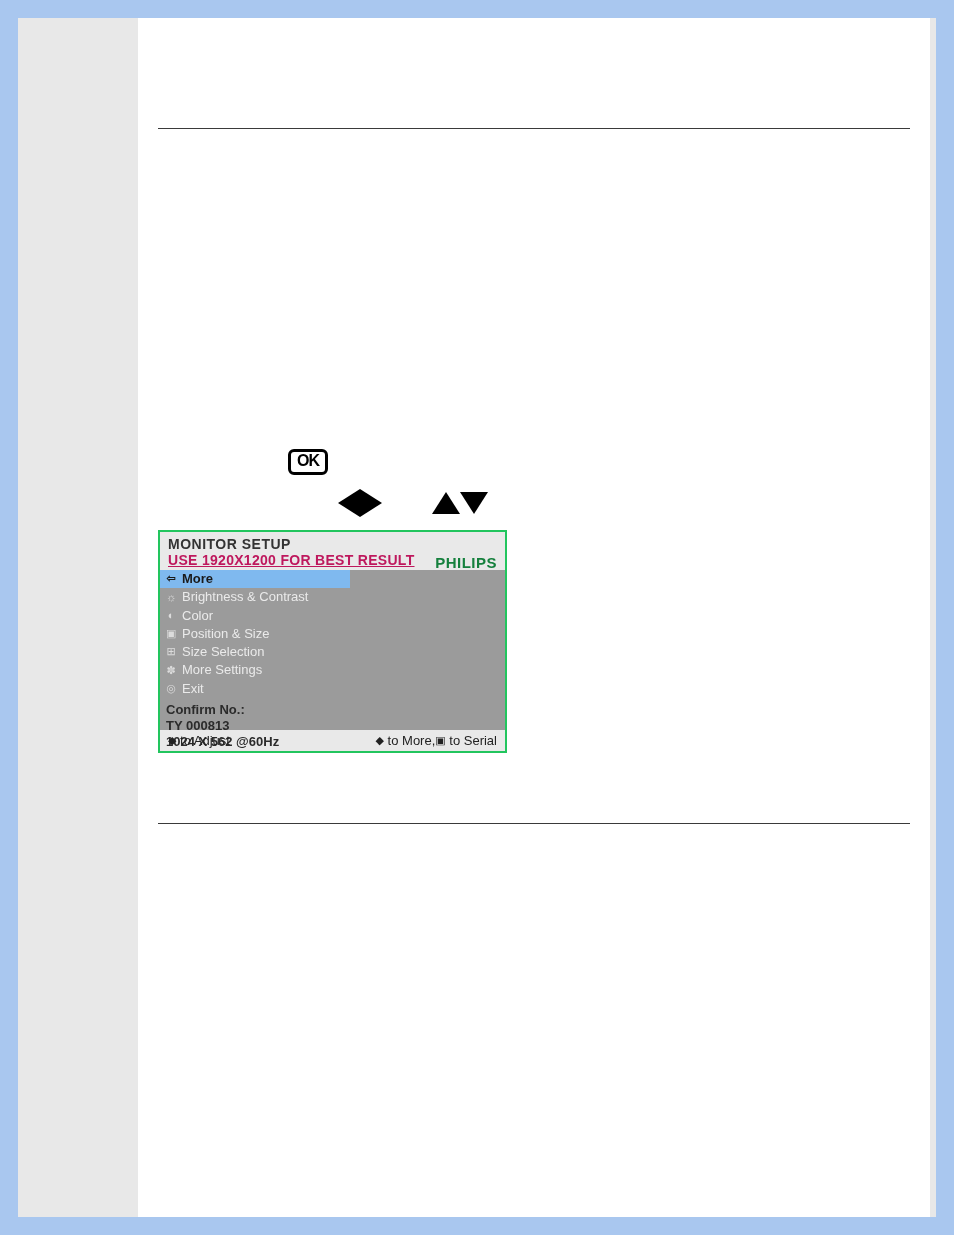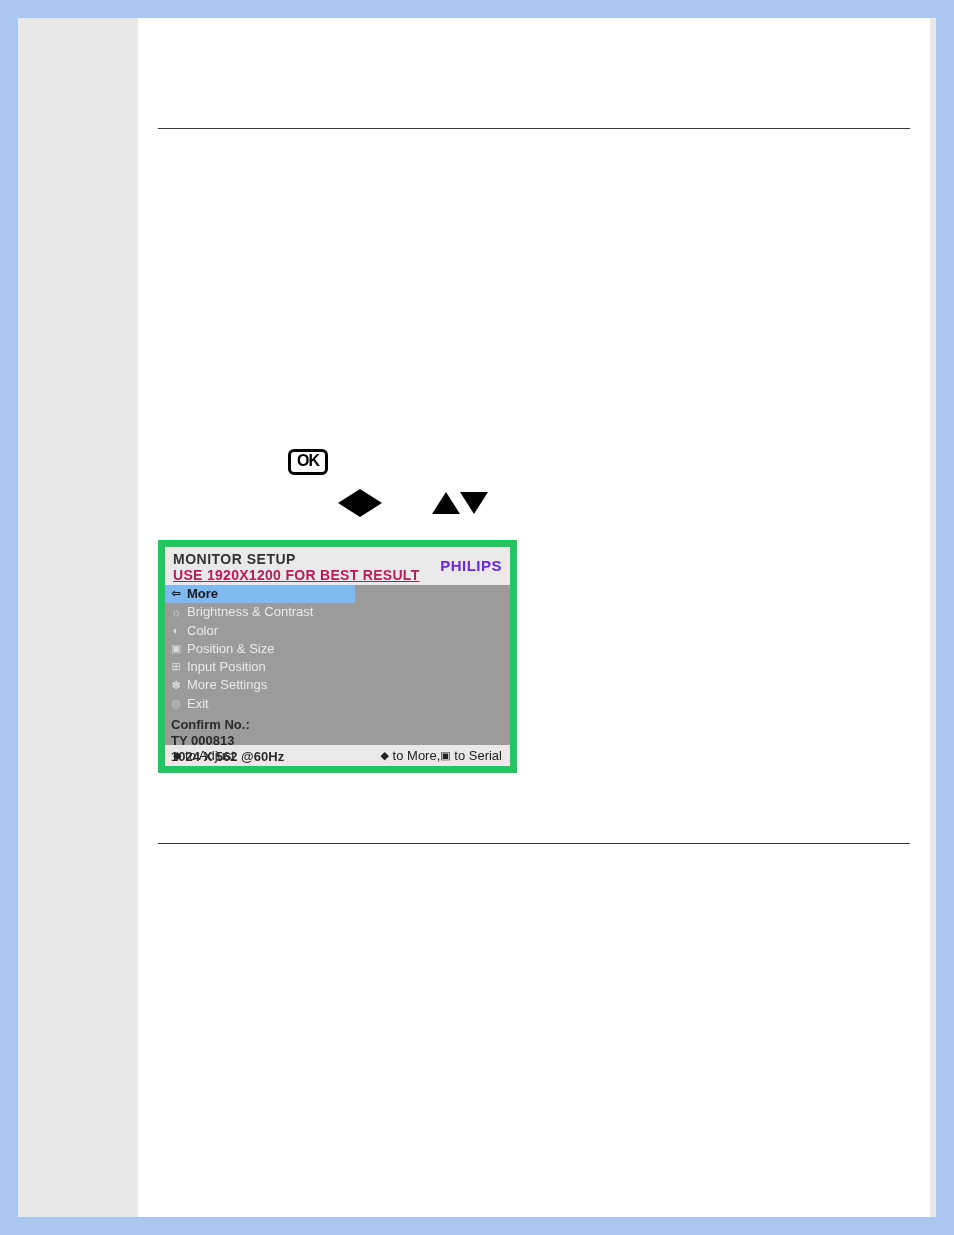--- a/index.html
+++ b/index.html
@@ -70,23 +70,23 @@
     width: 0; height: 0;
     border-style: solid;
   }
   .tri.left  { border-width: 14px 22px 14px 0; border-color: transparent #000 transparent transparent; }
   .tri.right { border-width: 14px 0 14px 22px; border-color: transparent transparent transparent #000; }
   .tri.up    { border-width: 0 14px 22px 14px; border-color: transparent transparent #000 transparent; }
   .tri.down  { border-width: 22px 14px 0 14px; border-color: #000 transparent transparent transparent; }
 
   
   .osd {
-    margin-top: 23px;
+    margin-top: 13px;
     width: 345px;
-    border: 7px solid #22c55e;
+    border: 2px solid #22c55e;
     font-family: Arial, Helvetica, sans-serif;
     font-size: 14px;
     color: #222;
   }
   .osd-header {
     background: #e9e9e9;
     padding: 4px 8px 2px 8px;
     display: flex;
     flex-direction: column;
     position: relative;
@@ -98,22 +98,22 @@
   }
   .osd-sub {
     color: #be185d;
     font-weight: 600;
     letter-spacing: 0.3px;
     text-decoration: underline;
   }
   .osd-logo {
     position: absolute;
     right: 8px;
-    top: 10px;
-    color: #6d28d9;
+    top: 22px;
+    color: #15803d;
     font-weight: 900;
     letter-spacing: 0.5px;
     font-size: 15px;
   }
   .osd-body {
     display: flex;
     height: 160px;
   }
   .osd-menu {
     width: 55%;
@@ -213,21 +213,21 @@
             <div class="osd-item">
               <span class="bullet">◐</span>
               <span>Color</span>
             </div>
             <div class="osd-item">
               <span class="bullet">▣</span>
               <span>Position &amp; Size</span>
             </div>
             <div class="osd-item">
               <span class="bullet">⊞</span>
-              <span>Input Position</span>
+              <span>Size Selection</span>
             </div>
             <div class="osd-item">
               <span class="bullet">✽</span>
               <span>More Settings</span>
             </div>
             <div class="osd-item">
               <span class="bullet">◎</span>
               <span>Exit</span>
             </div>
             <div class="osd-info">

